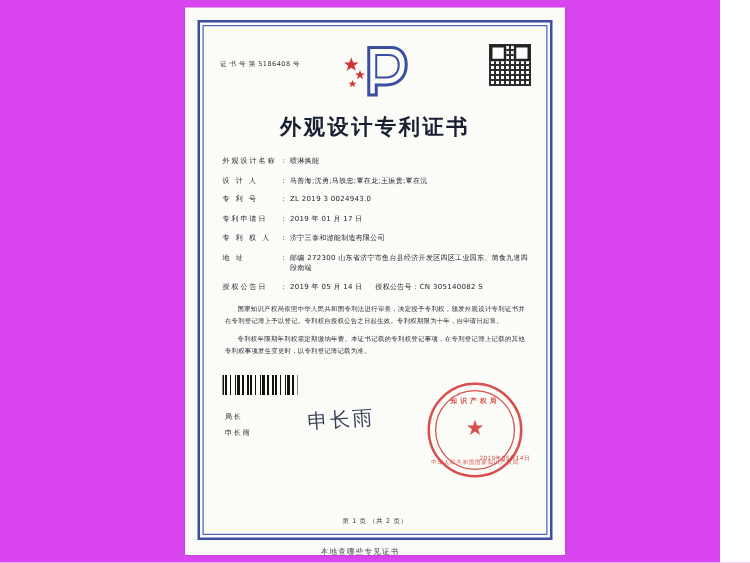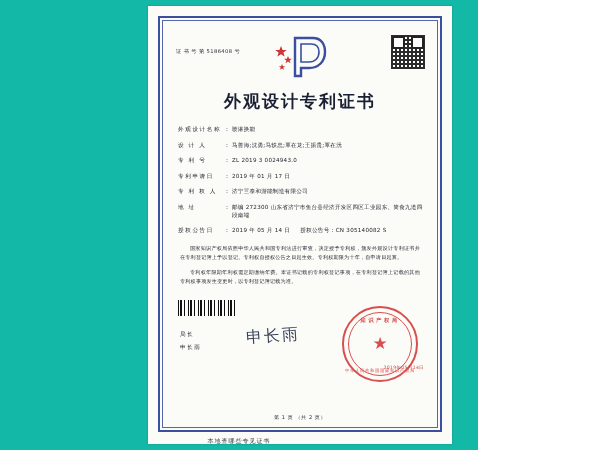--- a/index.html
+++ b/index.html
@@ -9,23 +9,23 @@
   }
   body {
     width: 600px;
     height: 450px;
     font-family: "DejaVu Sans", "Liberation Sans", sans-serif;
     overflow: hidden;
   }
 
   #page {
     position: relative;
-    width: 478px;
+    width: 576px;
     height: 450px;
-    background: #14b8a6;
+    background: #d946ef;
   }
 
   
   .sheet {
     position: absolute;
     left: 148px;
     top: 6px;
     width: 304px;
     height: 438px;
     background: #fbfbf7;

